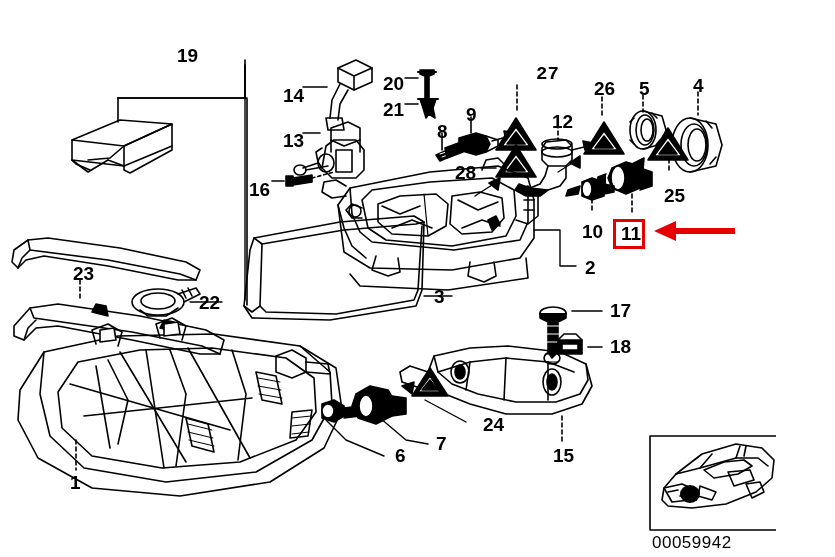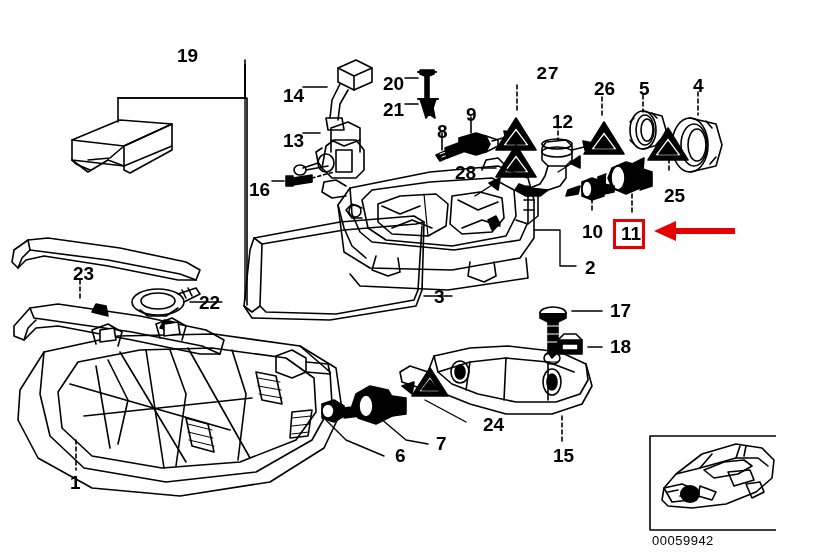--- a/index.html
+++ b/index.html
@@ -36,21 +36,21 @@
   }
   .callout.highlighted {
     border: 3px solid #e60000;
     padding: 2px 1px 3px 5px;
     background: #ffffff;
     box-sizing: border-box;
   }
   #drawing-number {
     position: absolute;
     font-family: "Liberation Sans", sans-serif;
-    font-size: 13px;
+    font-size: 17px;
     font-weight: normal;
     letter-spacing: 0.5px;
     color: #000000;
   }
 </style>
 </head>
 <body>
 
 <div id="page">
 

